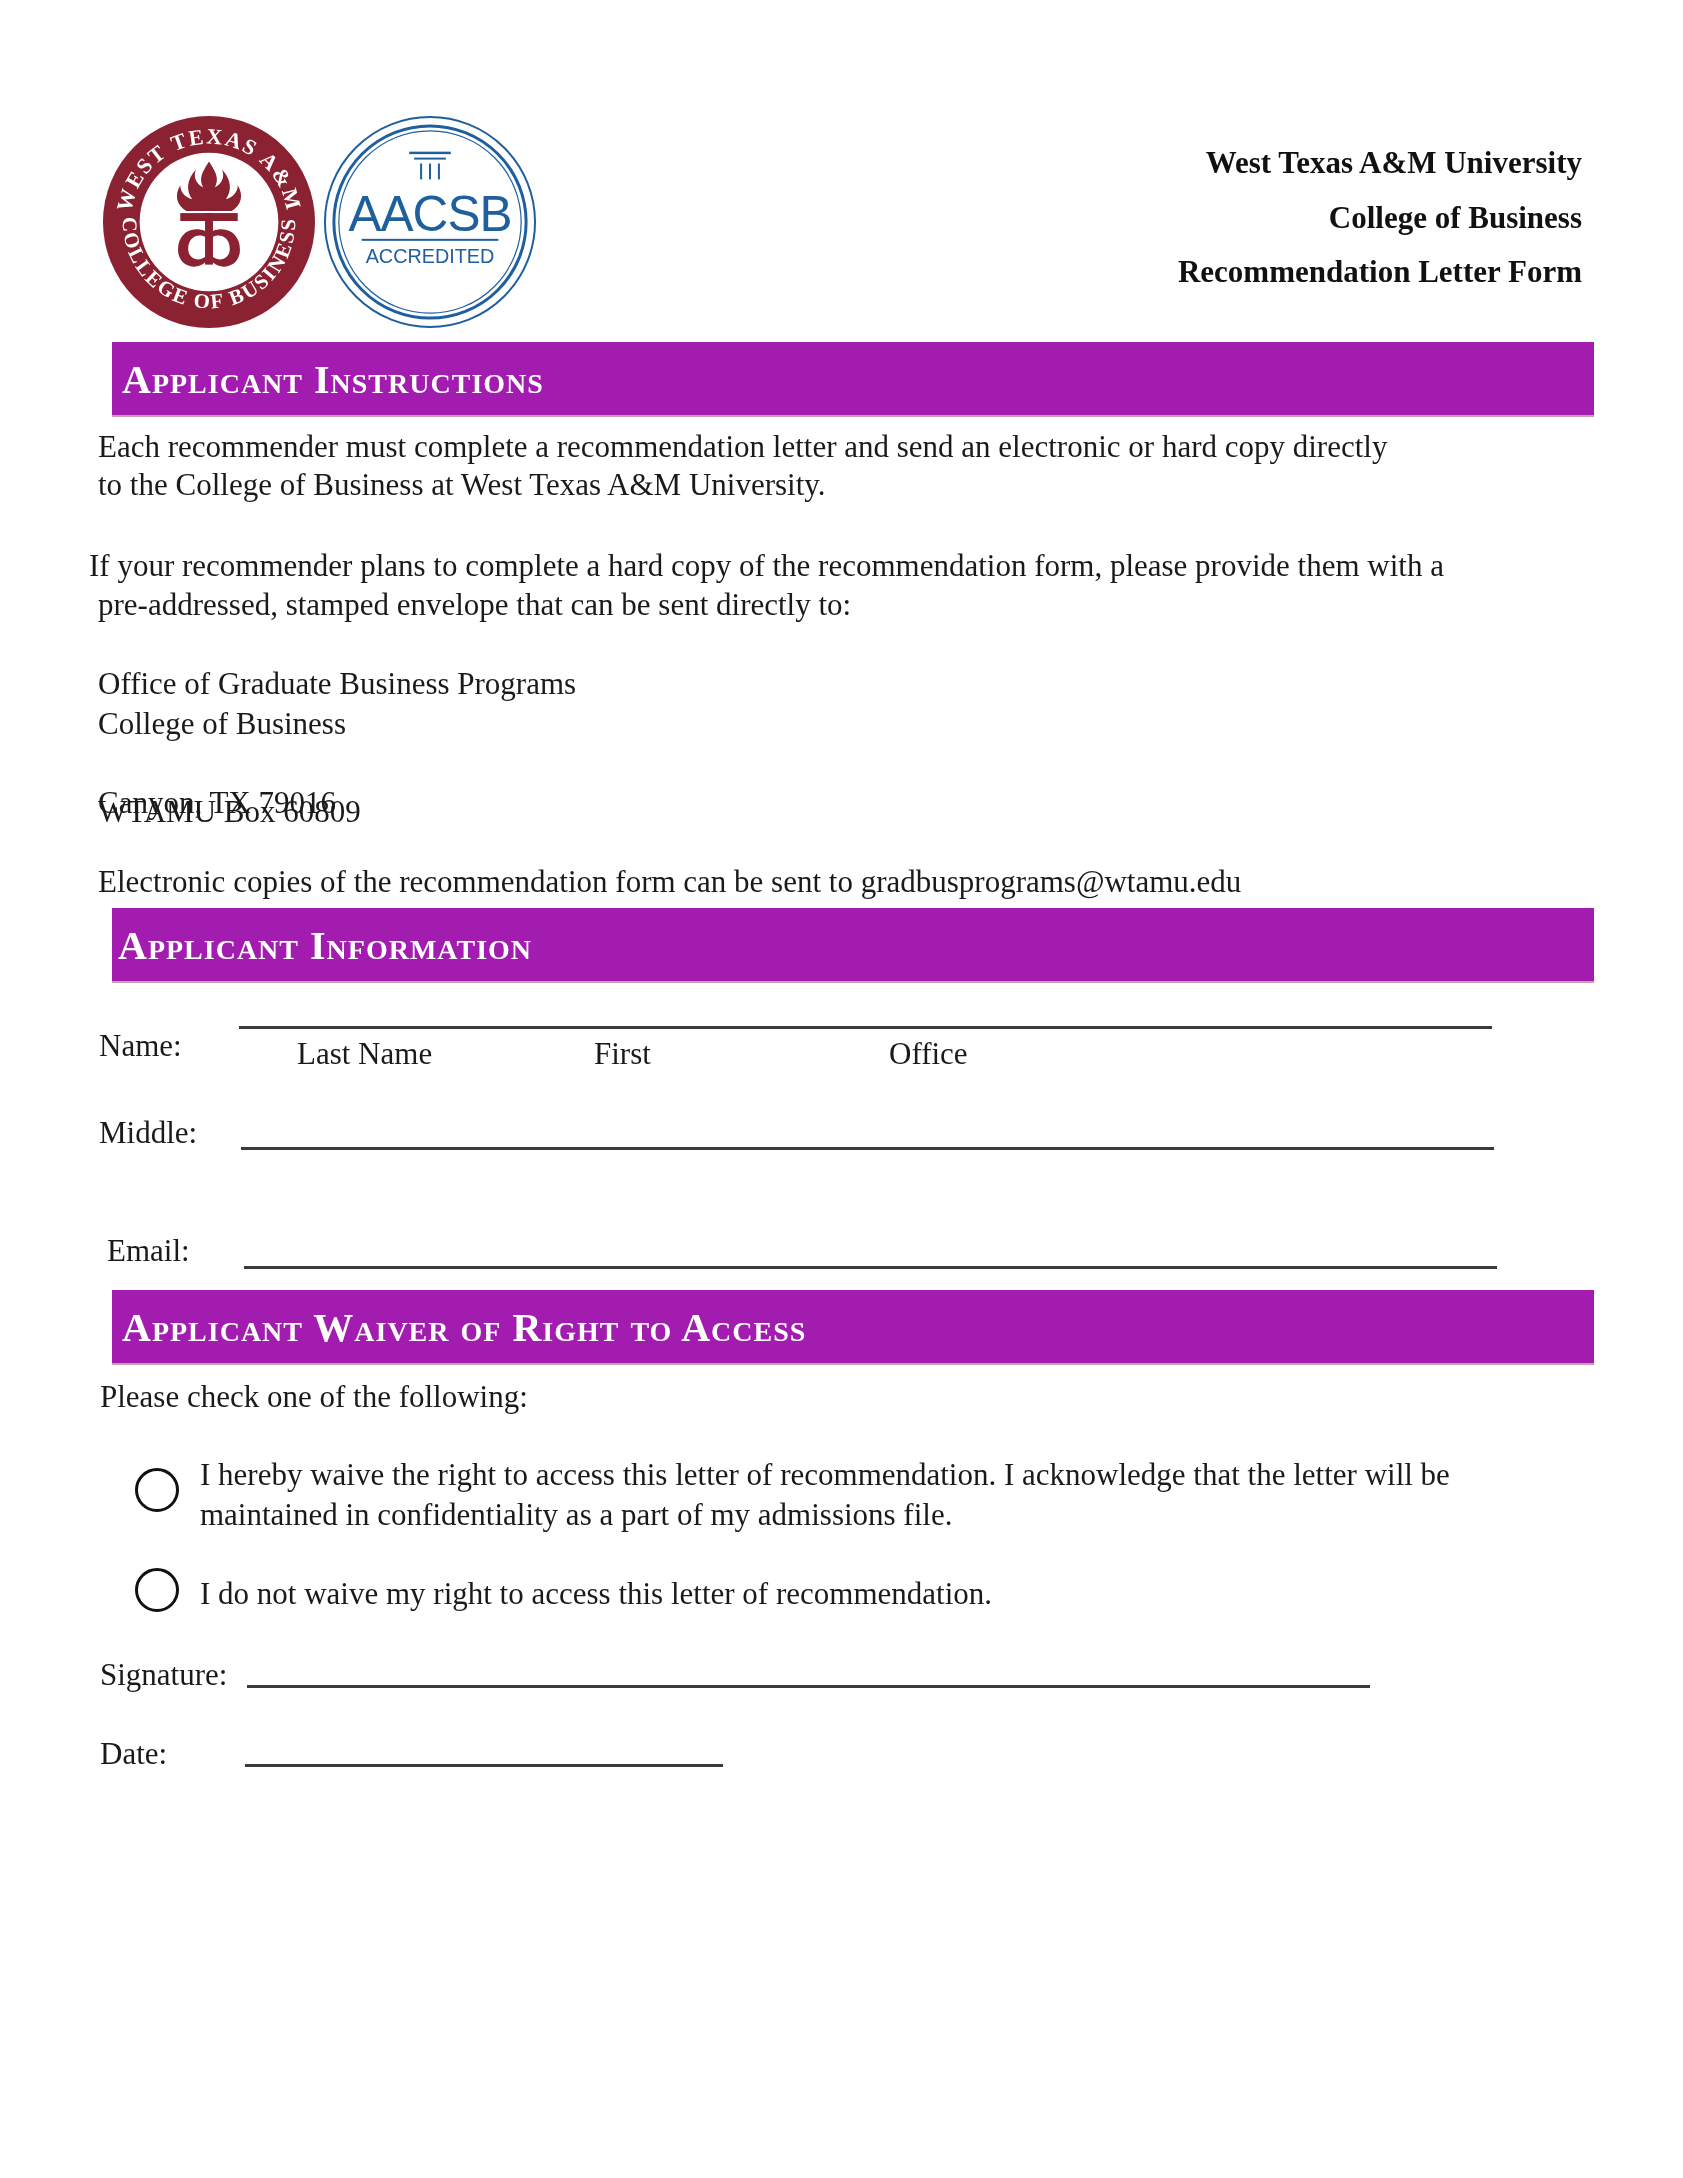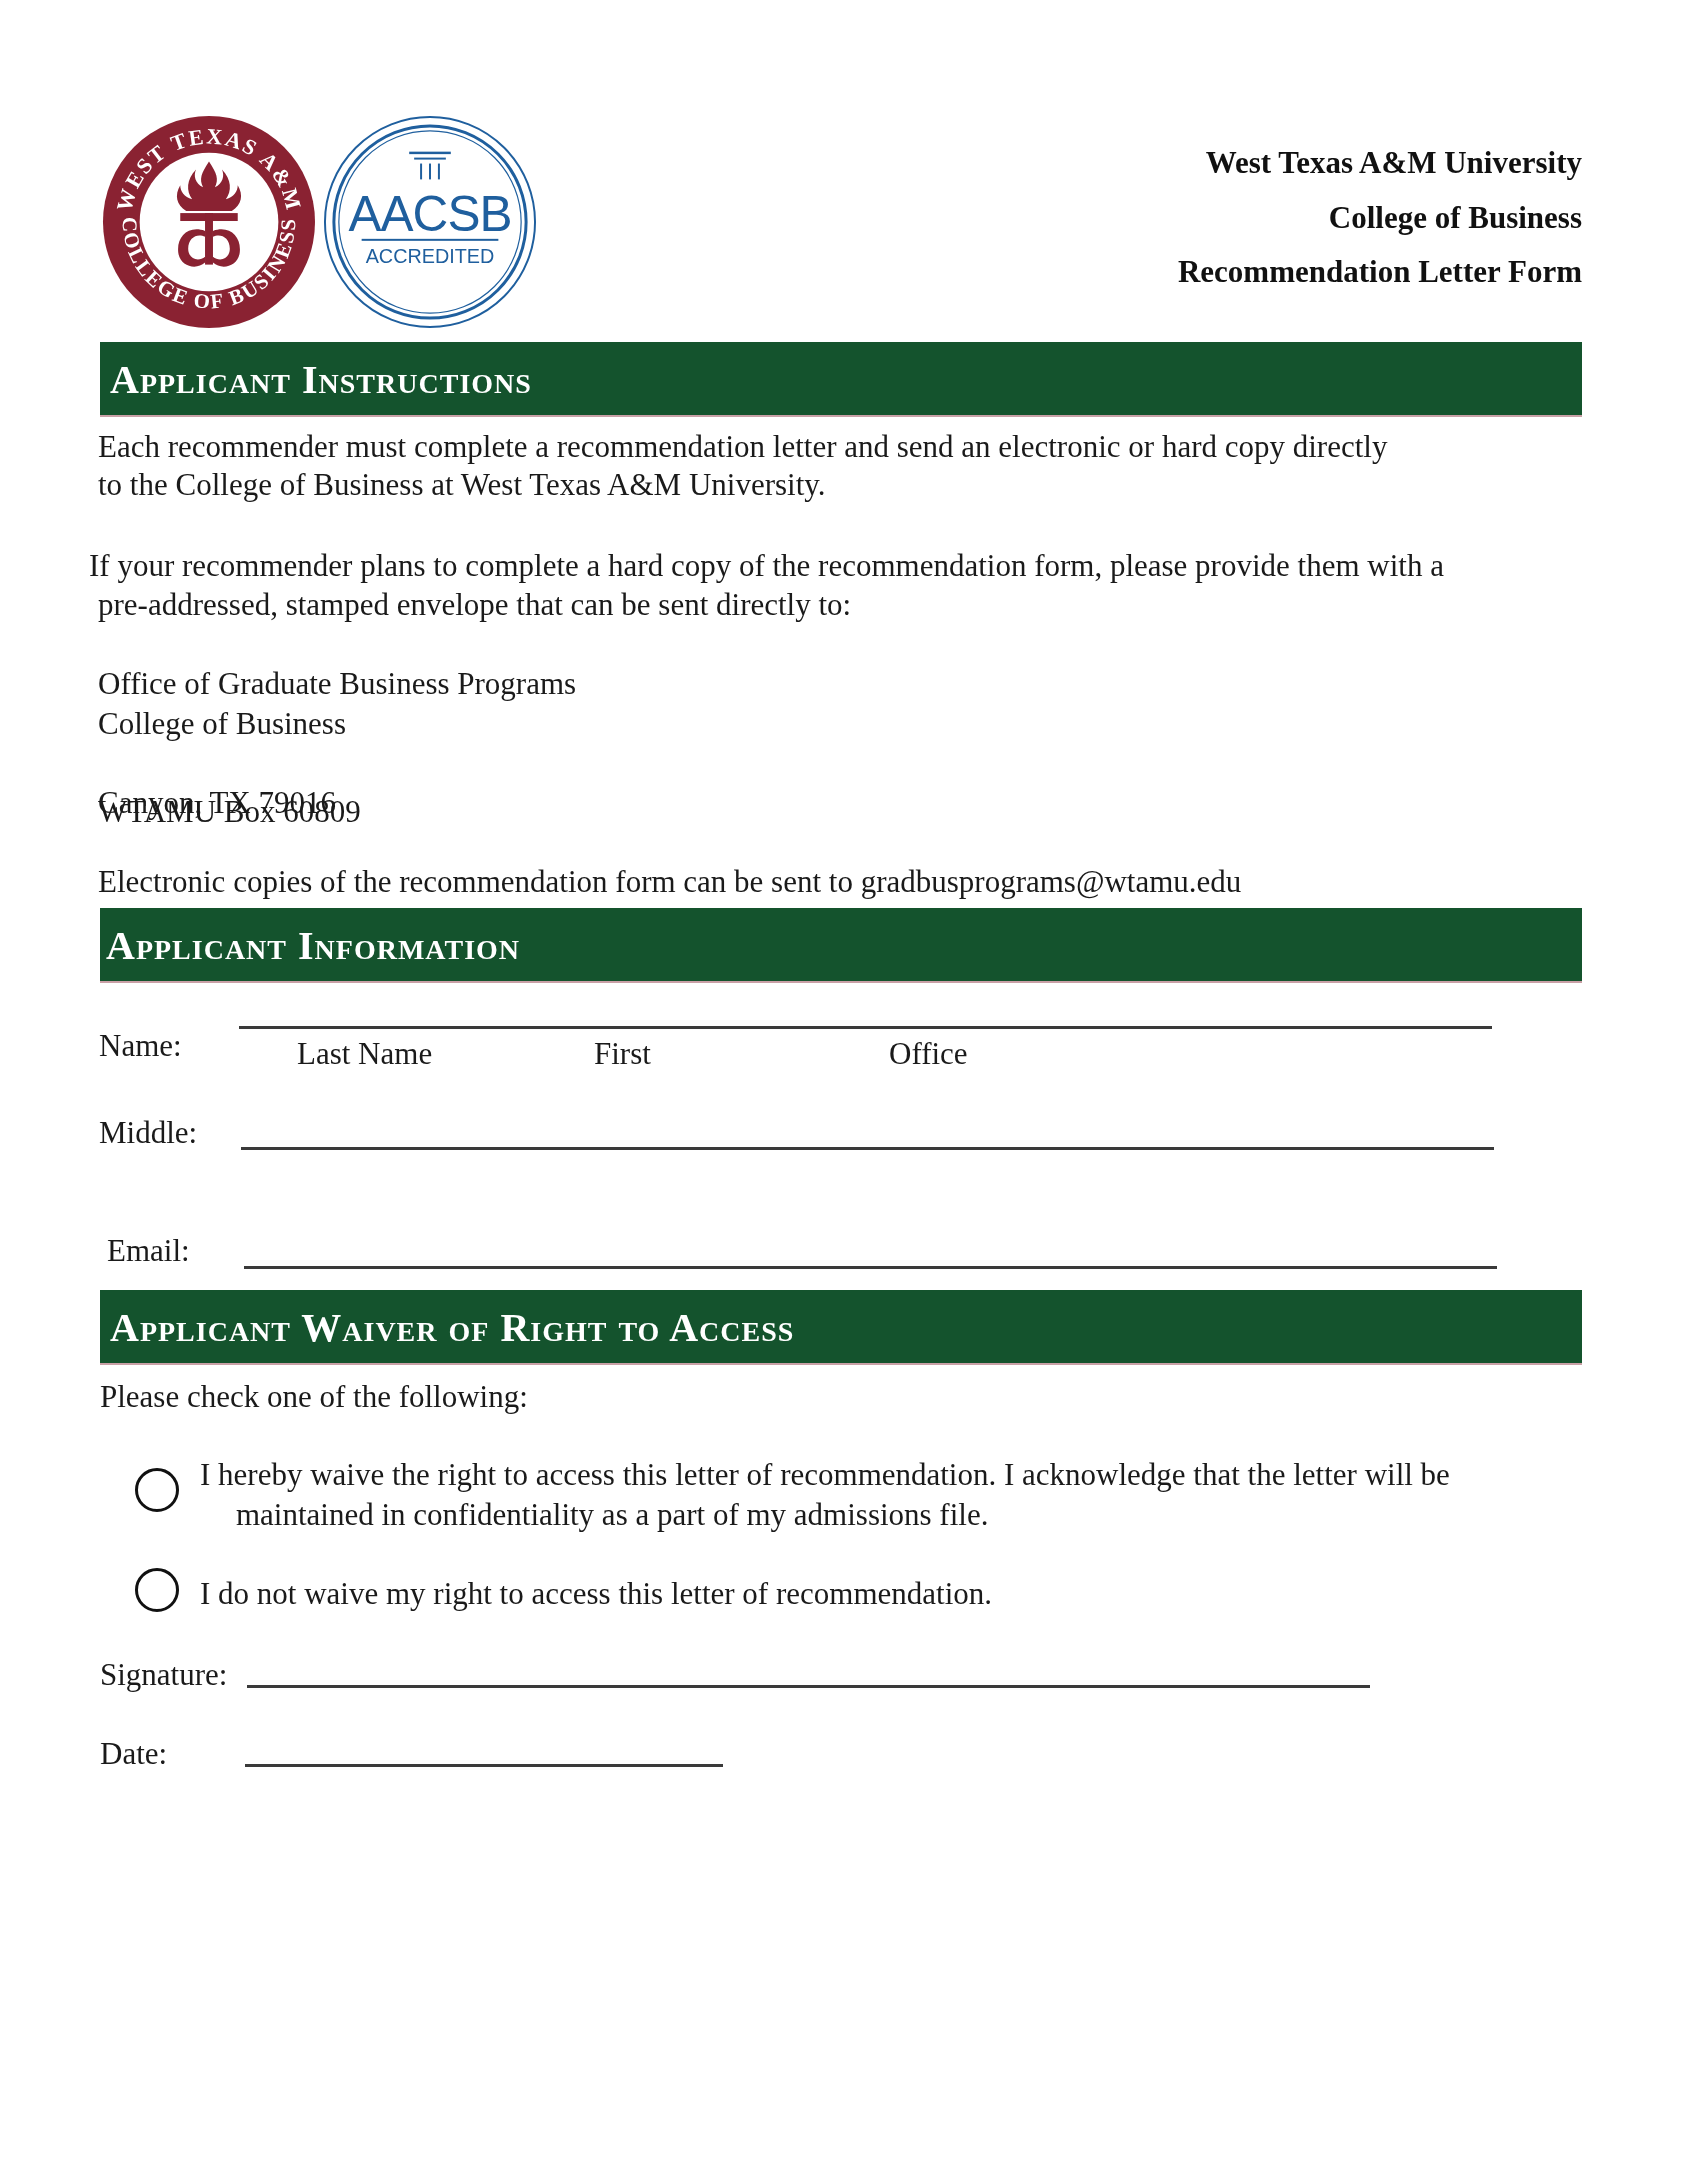--- a/index.html
+++ b/index.html
@@ -7,21 +7,21 @@
     width: 1683px; height: 2178px; position: relative; overflow: hidden;
     font-family: "Liberation Serif", "DejaVu Serif", serif; color: #1a1a1a;
   }
   .abs { position: absolute; }
   .seal { left: 101px; top: 114px; width: 216px; height: 216px; }
   .aacsb { left: 322px; top: 114px; width: 216px; height: 216px; }
 
   .hdr { right: 101px; text-align: right; font-weight: bold; font-size: 31px; line-height: 36px; color: #111; white-space: nowrap; }
 
   .banner {
-    left: 100px; width: 1482px; height: 75px; background: #14532d;
+    left: 112px; width: 1482px; height: 75px; background: #a21caf;
     border-bottom: 2px solid #c9a0a6; box-sizing: border-box;
   }
   .banner-title {
     position: absolute; left: 10px; top: 14px; color: #ffffff;
     font-family: "Liberation Serif", "DejaVu Serif", serif;
     font-weight: bold; font-size: 40px; line-height: 48px;
     font-variant: small-caps; letter-spacing: 1px; white-space: nowrap;
   }
   .txt { font-size: 31px; line-height: 40px; white-space: nowrap; color: #1a1a1a; }
   .rule { height: 3px; background: #3a3a3a; }
@@ -113,21 +113,21 @@
 <div class="abs rule" style="left:244px; top:1266px; width:1253px;"></div>
 
 <div class="abs banner" style="top:1290px;">
   <div class="banner-title">Applicant Waiver of Right to Access</div>
 </div>
 
 <div class="abs txt" style="left:100px; top:1377px;">Please check one of the following:</div>
 
 <div class="abs radio" style="left:135px; top:1468px;"></div>
 <div class="abs txt" style="left:200px; top:1455px;">I hereby waive the right to access this letter of recommendation. I acknowledge that the letter will be</div>
-<div class="abs txt" style="left:200px; top:1495px;margin-left:36px;">maintained in confidentiality as a part of my admissions file.</div>
+<div class="abs txt" style="left:200px; top:1495px;">maintained in confidentiality as a part of my admissions file.</div>
 
 <div class="abs radio" style="left:135px; top:1568px;"></div>
 <div class="abs txt" style="left:200px; top:1574px;">I do not waive my right to access this letter of recommendation.</div>
 
 <div class="abs txt" style="left:100px; top:1655px;">Signature:</div>
 <div class="abs rule" style="left:247px; top:1685px; width:1123px;"></div>
 
 <div class="abs txt" style="left:100px; top:1734px;">Date:</div>
 <div class="abs rule" style="left:245px; top:1764px; width:478px;"></div>
 

